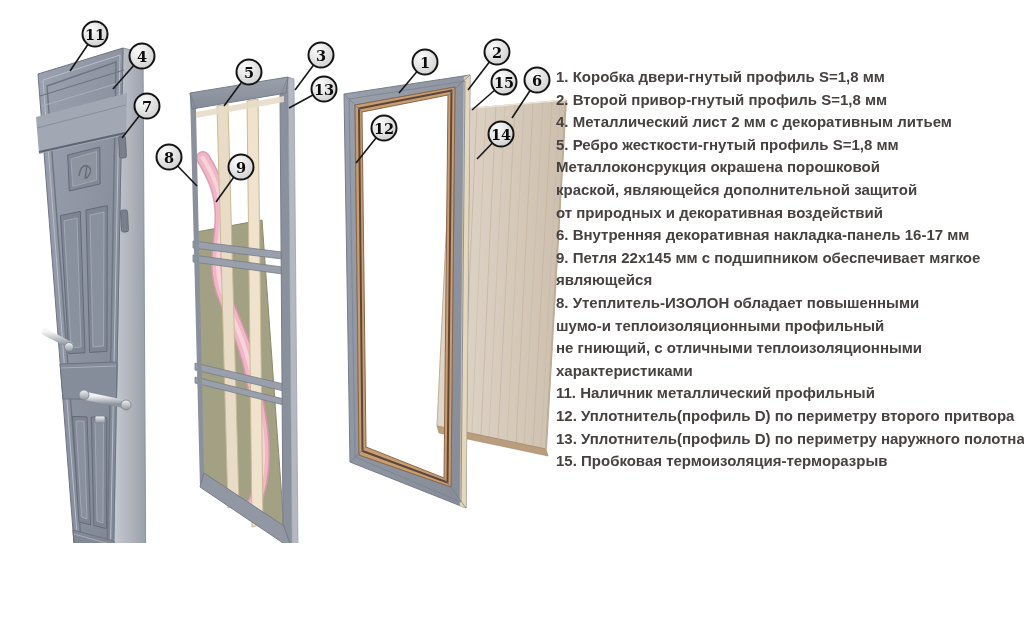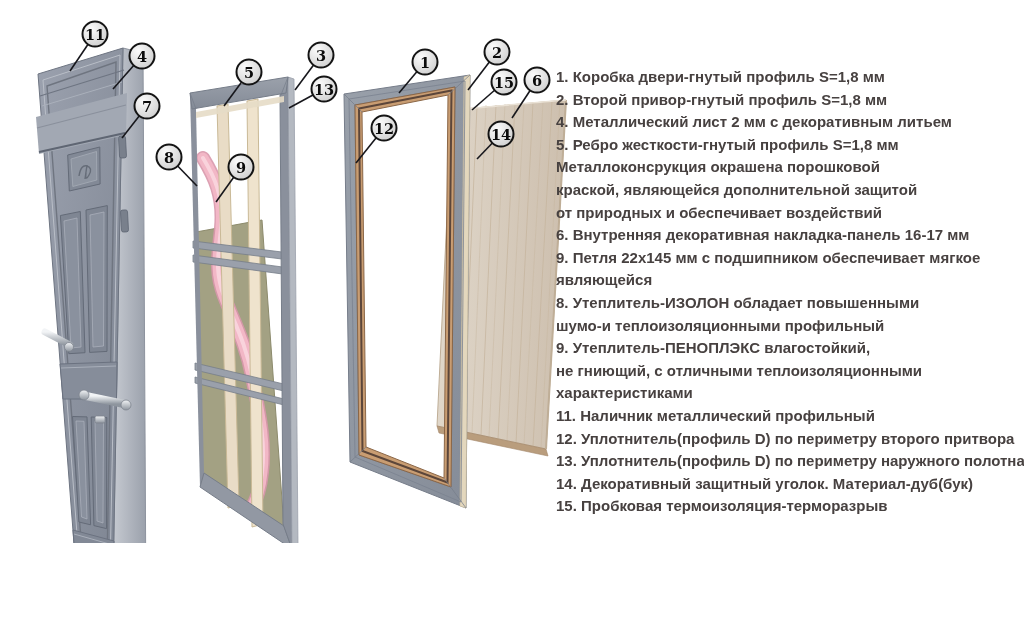--- a/index.html
+++ b/index.html
@@ -247,30 +247,28 @@
     </g>
   </svg>
 
   <div class="legend">
     <div class="legend-line">1. Коробка двери-гнутый профиль S=1,8 мм</div>
     <div class="legend-line">2. Второй привор-гнутый профиль S=1,8 мм</div>
     <div class="legend-line">4. Металлический лист 2 мм с декоративным литьем</div>
     <div class="legend-line">5. Ребро жесткости-гнутый профиль S=1,8 мм</div>
     <div class="legend-line">Металлоконсрукция окрашена порошковой</div>
     <div class="legend-line">краской, являющейся дополнительной защитой</div>
-    <div class="legend-line">от природных и обеспечивает воздействий</div>
+    <div class="legend-line">от природных и декоративная воздействий</div>
     <div class="legend-line">6. Внутренняя декоративная накладка-панель 16-17 мм</div>
     <div class="legend-line">9. Петля 22х145 мм с подшипником обеспечивает мягкое</div>
     <div class="legend-line">являющейся</div>
     <div class="legend-line">8. Утеплитель-ИЗОЛОН обладает повышенными</div>
     <div class="legend-line">шумо-и теплоизоляционными профильный</div>
-    <div class="legend-line">9. Утеплитель-ПЕНОПЛЭКС влагостойкий,</div>
     <div class="legend-line">не гниющий, с отличными теплоизоляционными</div>
     <div class="legend-line">характеристиками</div>
     <div class="legend-line">11. Наличник металлический профильный</div>
     <div class="legend-line">12. Уплотнитель(профиль D) по периметру второго притвора</div>
     <div class="legend-line">13. Уплотнитель(профиль D) по периметру наружного полотна</div>
-    <div class="legend-line">14. Декоративный защитный уголок. Материал-дуб(бук)</div>
     <div class="legend-line">15. Пробковая термоизоляция-терморазрыв</div>
   </div>
 
   <div class="bottom-edge"></div>
 </div>
 
 </body></html>

